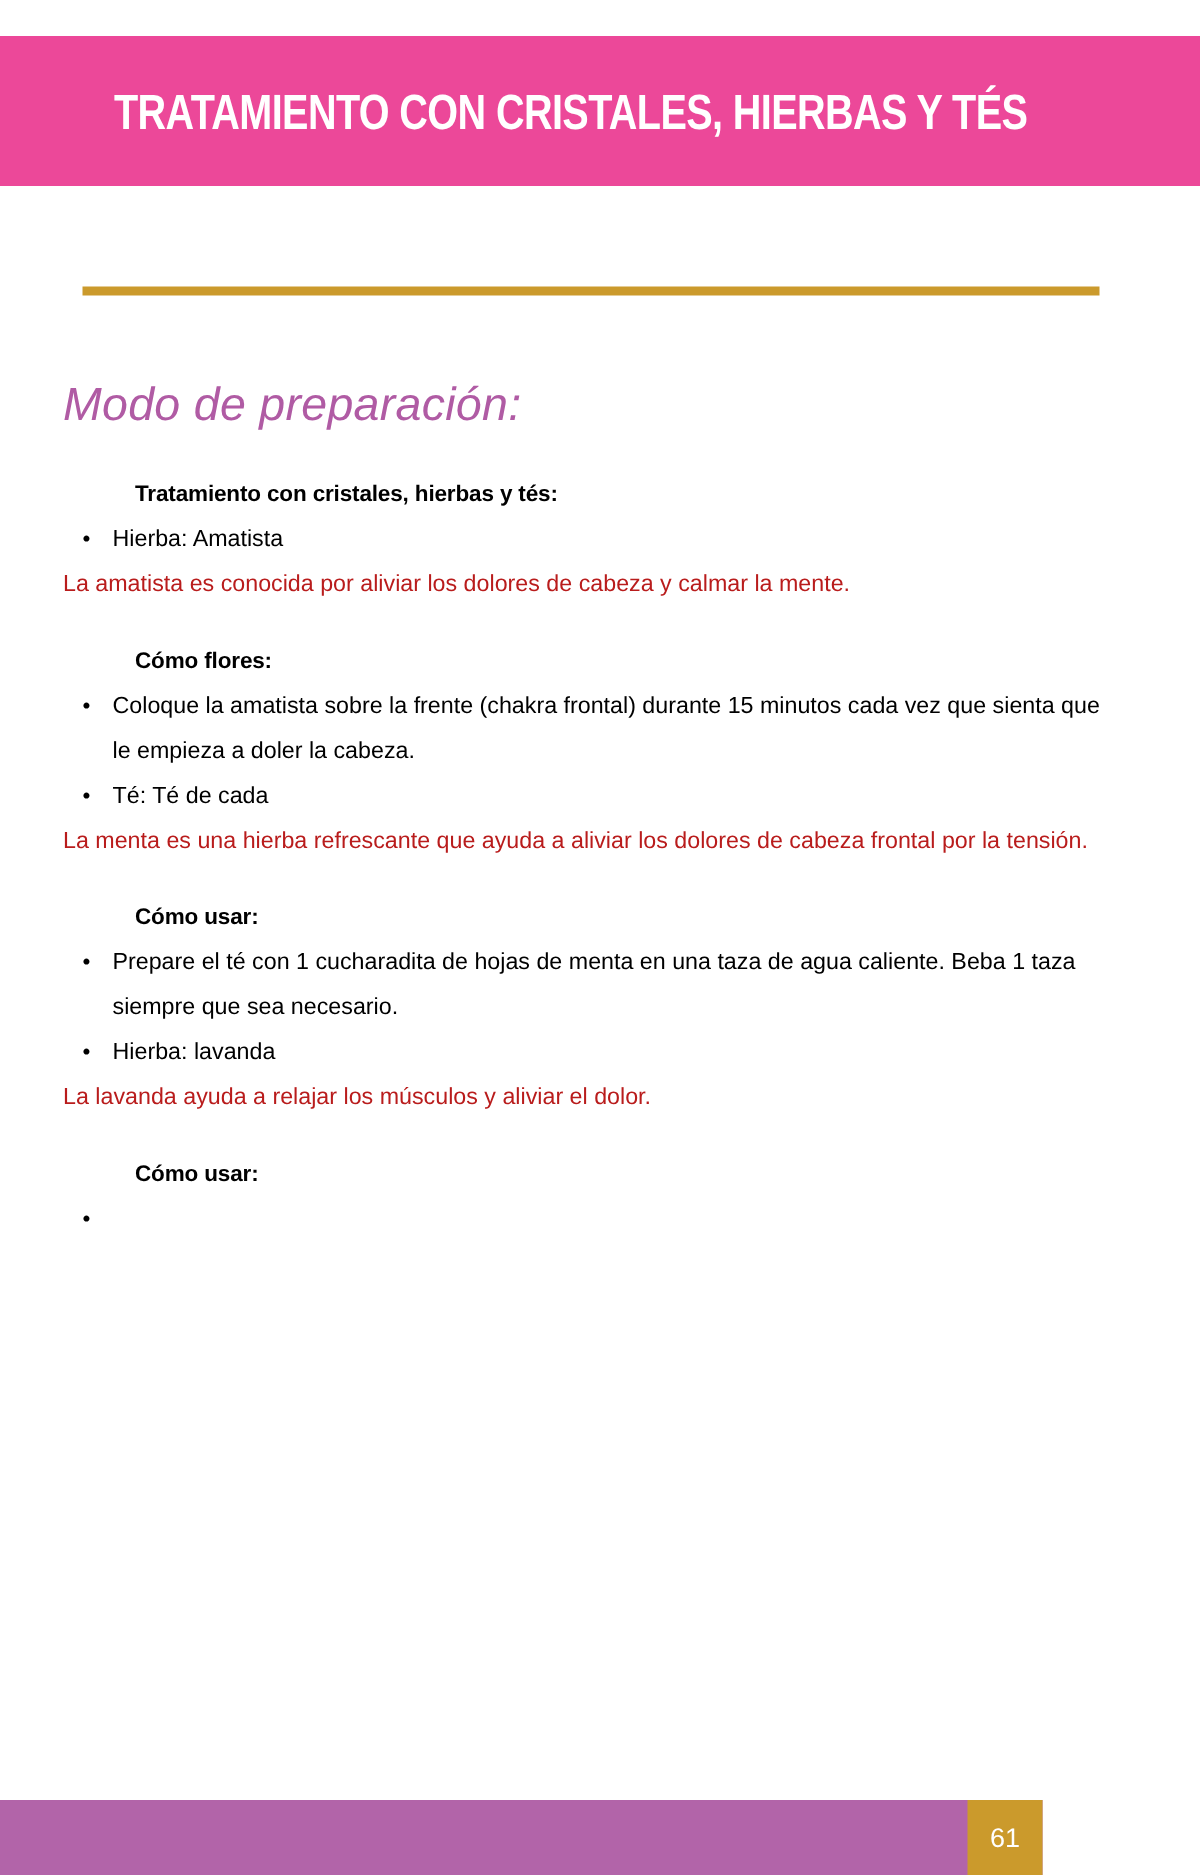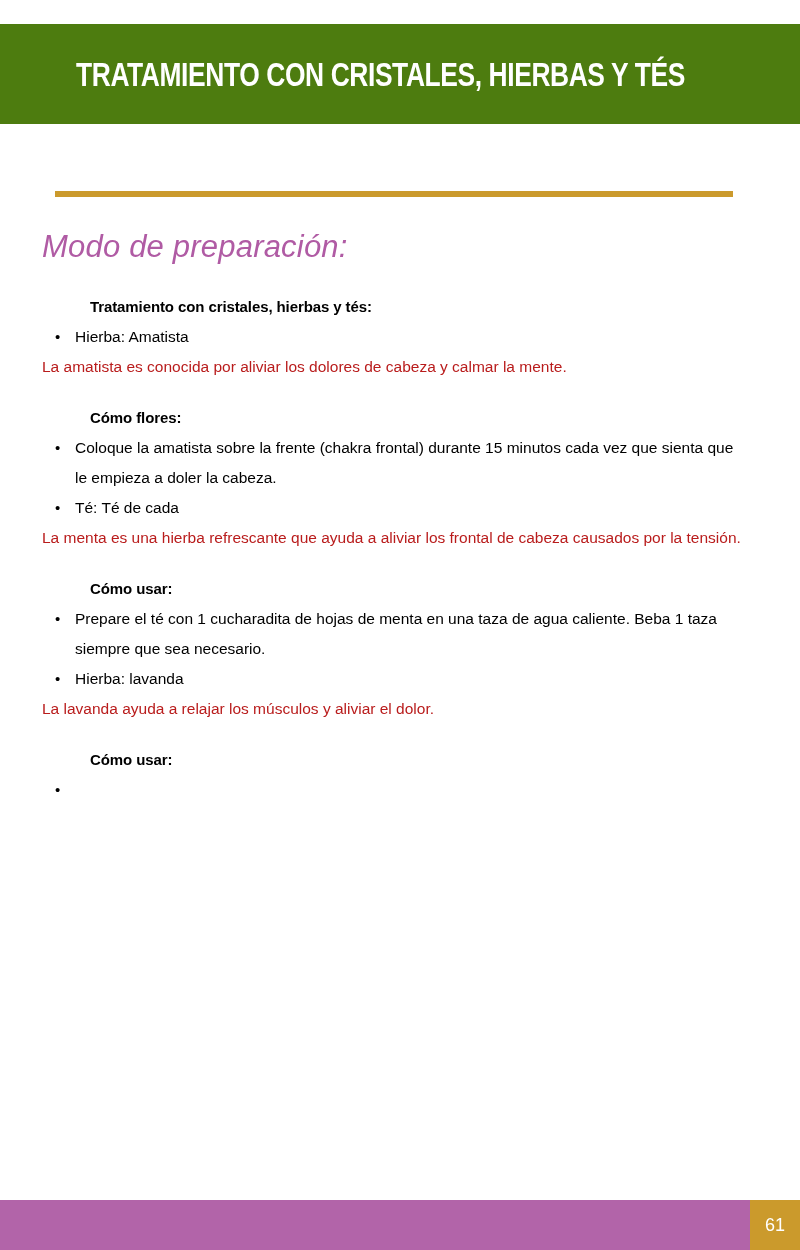--- a/index.html
+++ b/index.html
@@ -17,21 +17,21 @@
     -webkit-font-smoothing: antialiased;
   }
 
   
   .header-band {
     position: absolute;
     left: 0;
     top: 24px;
     width: 800px;
     height: 100px;
-    background: #4d7c0f;
+    background: #ec4899;
     display: flex;
     align-items: center;
   }
   .header-title {
     margin: 0;
     padding-left: 95px;
     color: #ffffff;
     font-family: "Liberation Sans", sans-serif;
     font-weight: bold;
     font-size: 33px;
@@ -49,21 +49,21 @@
     top: 191px;
     width: 678px;
     height: 6px;
     background: #cb9a2c;
   }
 
   
   .page-body {
     position: absolute;
     left: 42px;
-    top: 230px;
+    top: 253px;
     width: 700px;
   }
 
   .section-title {
     margin: 0 0 28px 0;
     font-family: "Liberation Sans", sans-serif;
     font-style: italic;
     font-weight: normal;
     font-size: 31px;
     line-height: 1.1;
@@ -111,21 +111,21 @@
     font-size: 15.5px;
     line-height: 30px;
     color: #b91c1c;
   }
 
   
   .footer-band {
     position: absolute;
     left: 0;
     top: 1200px;
-    width: 800px;
+    width: 695px;
     height: 50px;
     background: #b264a9;
   }
   .footer-page-block {
     position: absolute;
     right: 0;
     top: 0;
     width: 50px;
     height: 50px;
     background: #cb9a2c;
@@ -170,21 +170,21 @@
     <ul class="bullets">
       <li>
         <span class="dot">•</span>
         <span>Coloque la amatista sobre la frente (chakra frontal) durante 15 minutos cada vez que sienta que le empieza a doler la cabeza.</span>
       </li>
       <li>
         <span class="dot">•</span>
         <span>Té: Té de cada</span>
       </li>
     </ul>
-    <div class="para">La menta es una hierba refrescante que ayuda a aliviar los frontal de cabeza causados por la tensión.</div>
+    <div class="para">La menta es una hierba refrescante que ayuda a aliviar los dolores de cabeza frontal por la tensión.</div>
   </div>
 
   <div class="block">
     <div class="sub-heading">Cómo usar:</div>
     <ul class="bullets">
       <li>
         <span class="dot">•</span>
         <span>Prepare el té con 1 cucharadita de hojas de menta en una taza de agua caliente. Beba 1 taza siempre que sea necesario.</span>
       </li>
       <li>

